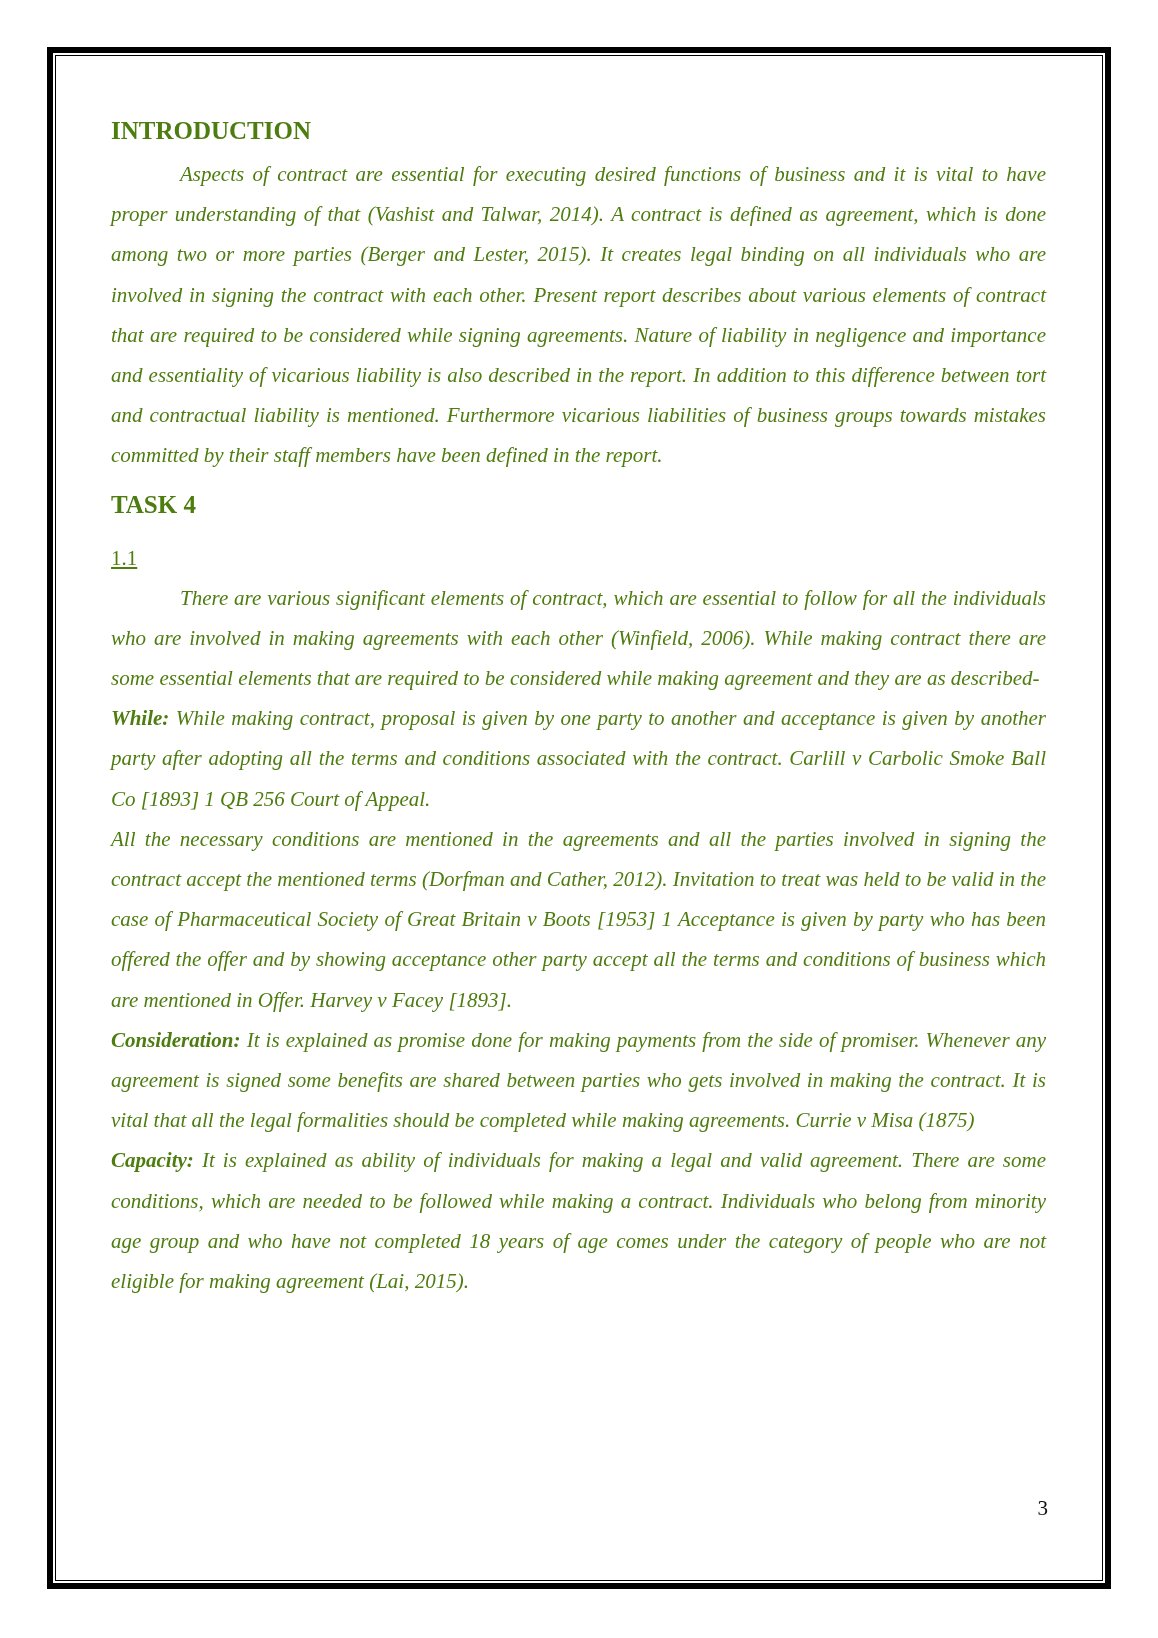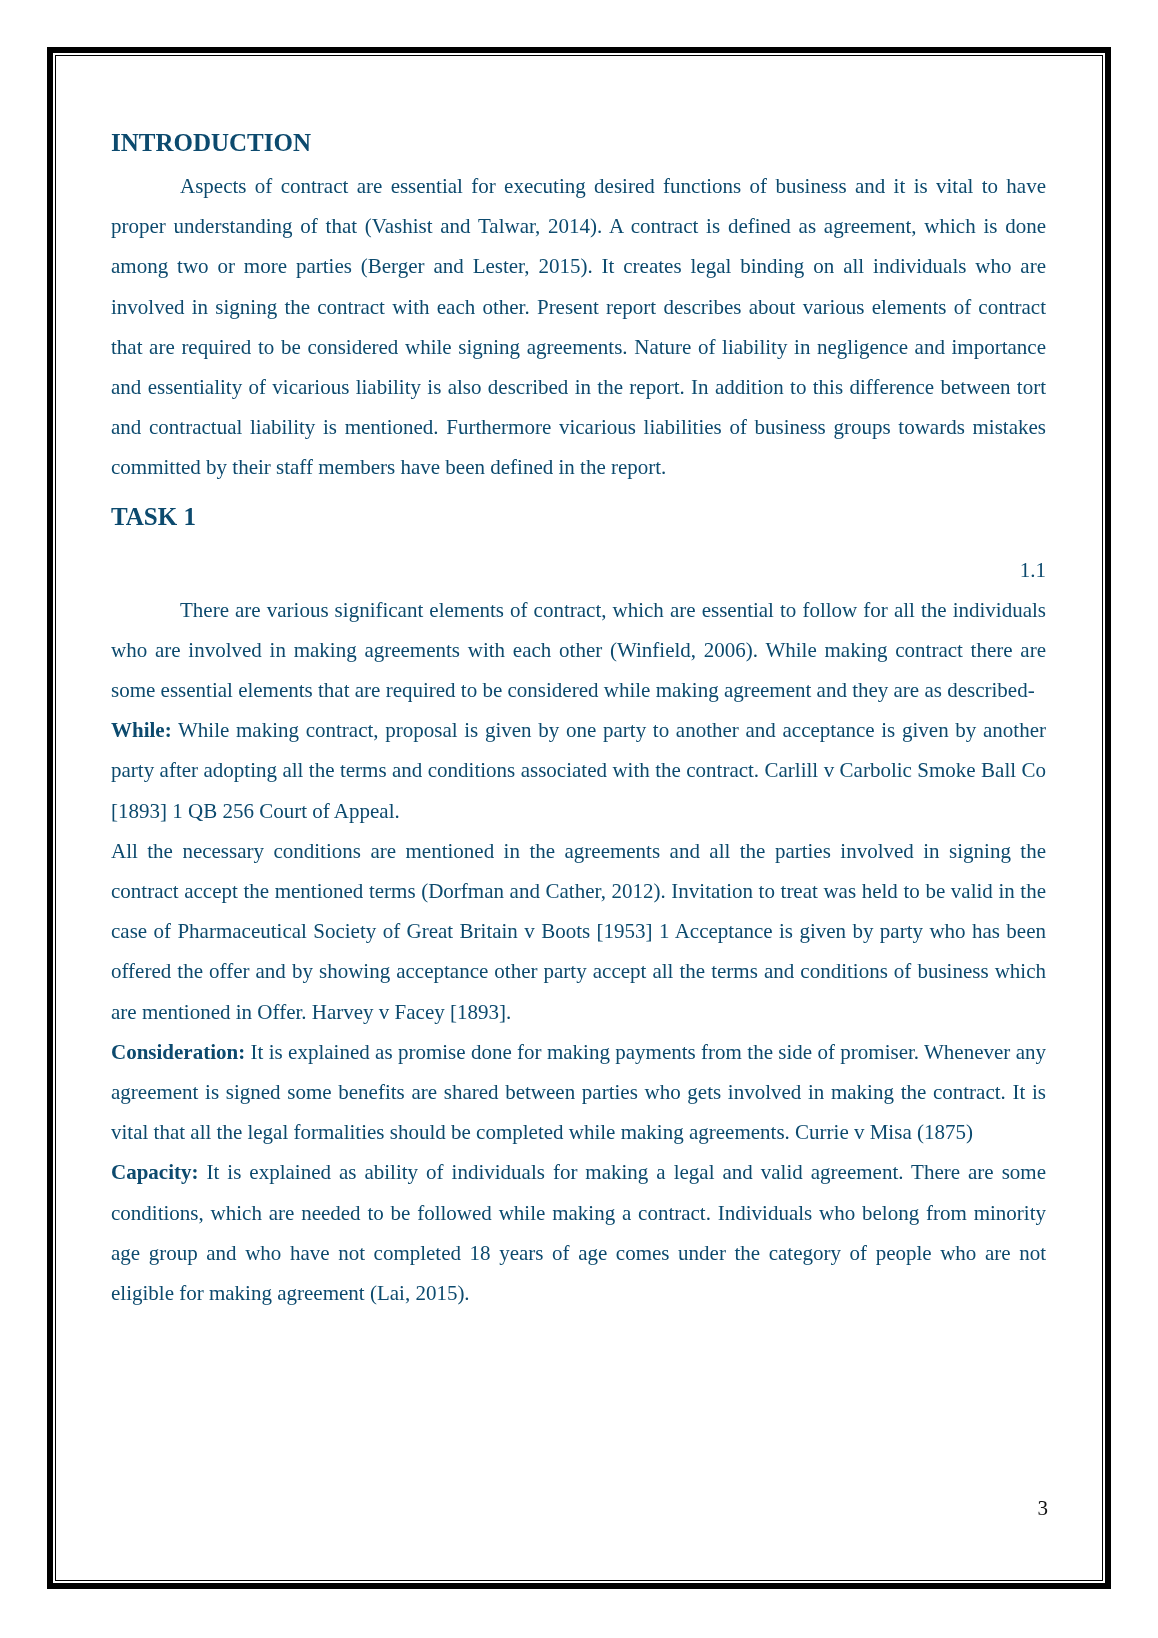--- a/index.html
+++ b/index.html
@@ -6,47 +6,47 @@
   body { width: 1158px; height: 1638px; position: relative; overflow: hidden; }
   .frame-outer {
     position: absolute; left: 47px; top: 47px; width: 1064px; height: 1542px;
     border: 6px solid #000; box-sizing: border-box;
   }
   .frame-inner {
     position: absolute; left: 2px; top: 2px; right: 2px; bottom: 2px;
     border: 1.5px solid #000; box-sizing: border-box;
   }
   .content {
-    position: absolute; left: 111px; top: 128px; width: 935px;
-    font-family: "Liberation Serif", serif; color: #0c4a6e;
+    position: absolute; left: 111px; top: 116px; width: 935px;
+    font-family: "Liberation Serif", serif; color: #4d7c0f;
     font-size: 21px; line-height: 40.2px;
   }
   .h1 { font-weight: bold; font-size: 25px; line-height: 30px; margin: 0 0 8px 0; }
   .h1.task { margin-top: 14px; margin-bottom: 18px; }
-  .sub { margin: 0; line-height: 40px; text-align: right; }
-  p { margin: 0; text-align: justify; }
+  .sub { text-decoration: underline; margin: 0; line-height: 40px; }
+  p { margin: 0; text-align: justify; font-style: italic; }
   p.indent { text-indent: 69px; }
   .bold { font-weight: bold; }
   .page-num {
     position: absolute; left: 1030px; top: 1496px; width: 18px; text-align: right;
     font-family: "Liberation Serif", serif; font-size: 21px; color: #111;
   }
 </style>
 </head>
 <body>
 
 <div class="frame-outer">
   <div class="frame-inner"></div>
 </div>
 
 <div class="content">
   <div class="h1">INTRODUCTION</div>
   <p class="indent">Aspects of contract are essential for executing desired functions of business and it is vital to have proper understanding of that (Vashist and Talwar, 2014). A contract is defined as agreement, which is done among two or more parties (Berger and Lester, 2015). It creates legal binding on all individuals who are involved in signing the contract with each other. Present report describes about various elements of contract that are required to be considered while signing agreements. Nature of liability in negligence and importance and essentiality of vicarious liability is also described in the report. In addition to this difference between tort and contractual liability is mentioned. Furthermore vicarious liabilities of business groups towards mistakes committed by their staff members have been defined in the report.</p>
 
-  <div class="h1 task">TASK 1</div>
+  <div class="h1 task">TASK 4</div>
   <div class="sub">1.1</div>
   <p class="indent">There are various significant elements of contract, which are essential to follow for all the individuals who are involved in making agreements with each other (Winfield, 2006). While making contract there are some essential elements that are required to be considered while making agreement and they are as described-</p>
 
   <p><span class="bold">While:</span><span> While making contract, proposal is given by one party to another and acceptance is given by another party after adopting all the terms and conditions associated with the contract. Carlill v Carbolic Smoke Ball Co [1893] 1 QB 256 Court of Appeal.</span></p>
 
   <p>All the necessary conditions are mentioned in the agreements and all the parties involved in signing the contract accept the mentioned terms (Dorfman and Cather, 2012). Invitation to treat was held to be valid in the case of Pharmaceutical Society of Great Britain v Boots [1953] 1 Acceptance is given by party who has been offered the offer and by showing acceptance other party accept all the terms and conditions of business which are mentioned in Offer. Harvey v Facey [1893].</p>
 
   <p><span class="bold">Consideration:</span><span> It is explained as promise done for making payments from the side of promiser. Whenever any agreement is signed some benefits are shared between parties who gets involved in making the contract. It is vital that all the legal formalities should be completed while making agreements.  Currie v Misa (1875)</span></p>
 
   <p><span class="bold">Capacity:</span><span> It is explained as ability of individuals for making a legal and valid agreement. There are some conditions, which are needed to be followed while making a contract. Individuals who belong from minority age group and who have not completed 18 years of age comes under the category of people who are not eligible for making agreement (Lai, 2015).</span></p>

